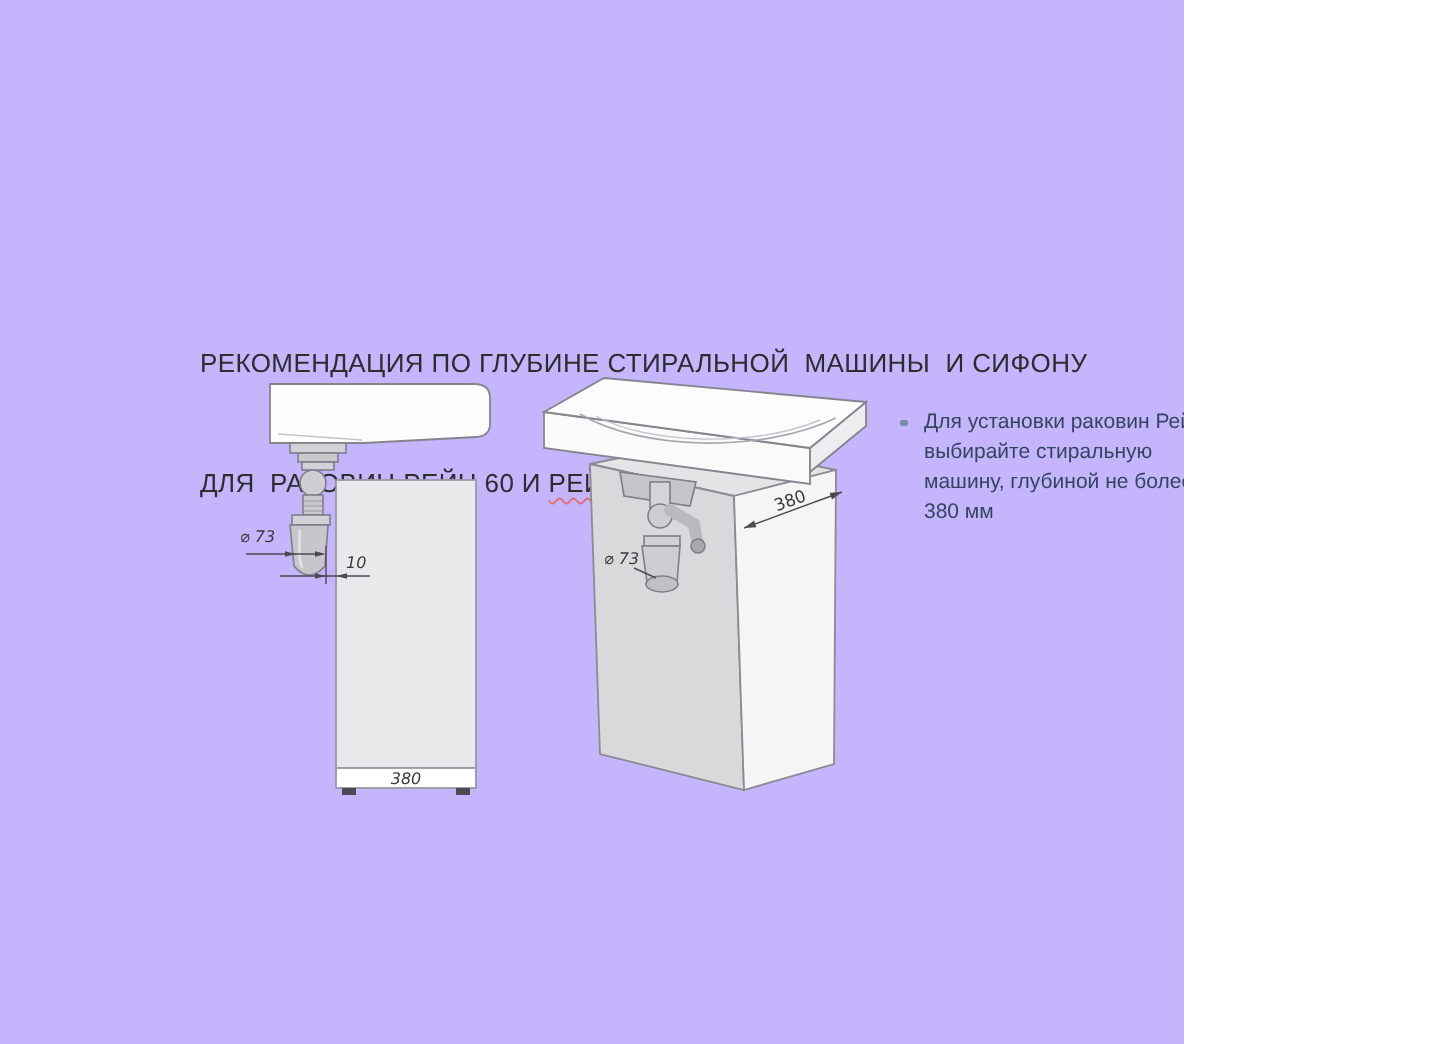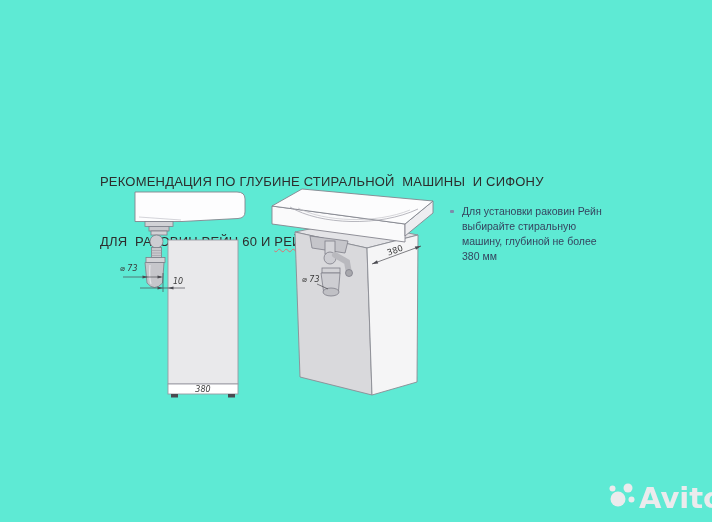--- a/index.html
+++ b/index.html
@@ -1,17 +1,17 @@
 <!DOCTYPE html>
 <html><head>
 <meta charset="utf-8">
 <style>
   html,body{margin:0;padding:0;background:#ffffff;}
   .canvas{
-    position:relative;width:712px;height:522px;background:#5eead4;
+    position:relative;width:592px;height:522px;background:#c4b5fd;
     font-family:"Liberation Sans",sans-serif;overflow:hidden;
   }
   .title{
     position:absolute;left:100px;top:132px;
     font-size:13px;line-height:20px;color:#2d2d2d;
     letter-spacing:.2px;white-space:pre-wrap;
   }
   .wavy{
     text-decoration-line:underline;
     text-decoration-style:wavy;

